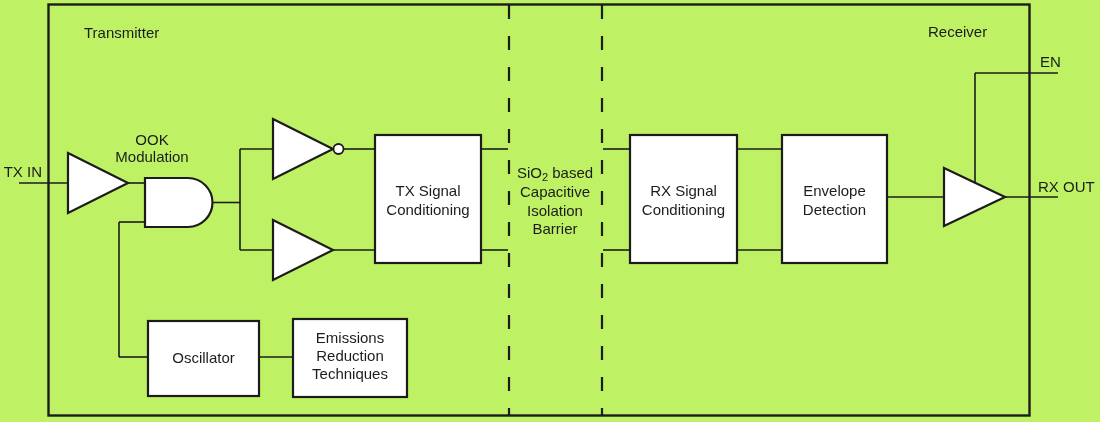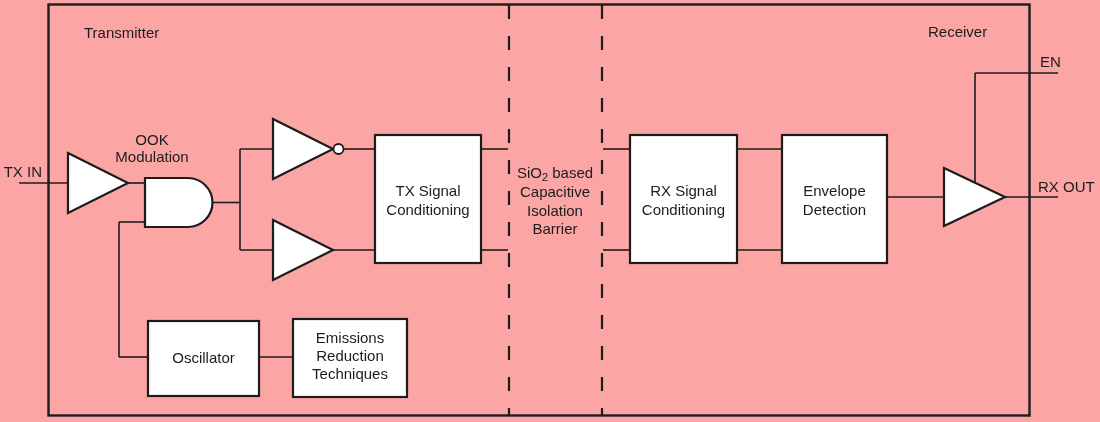--- a/index.html
+++ b/index.html
@@ -4,21 +4,21 @@
 <style>
   html, body {
     margin: 0;
     padding: 0;
     background: #ffffff;
   }
   .stage {
     position: relative;
     width: 1100px;
     height: 422px;
-    background: #fca5a5;
+    background: #bef264;
     overflow: hidden;
   }
   svg text {
     font-family: "Liberation Sans", "DejaVu Sans", sans-serif;
     font-size: 15px;
     fill: #1c1c1c;
   }
   .sub {
     font-size: 11px;
   }

